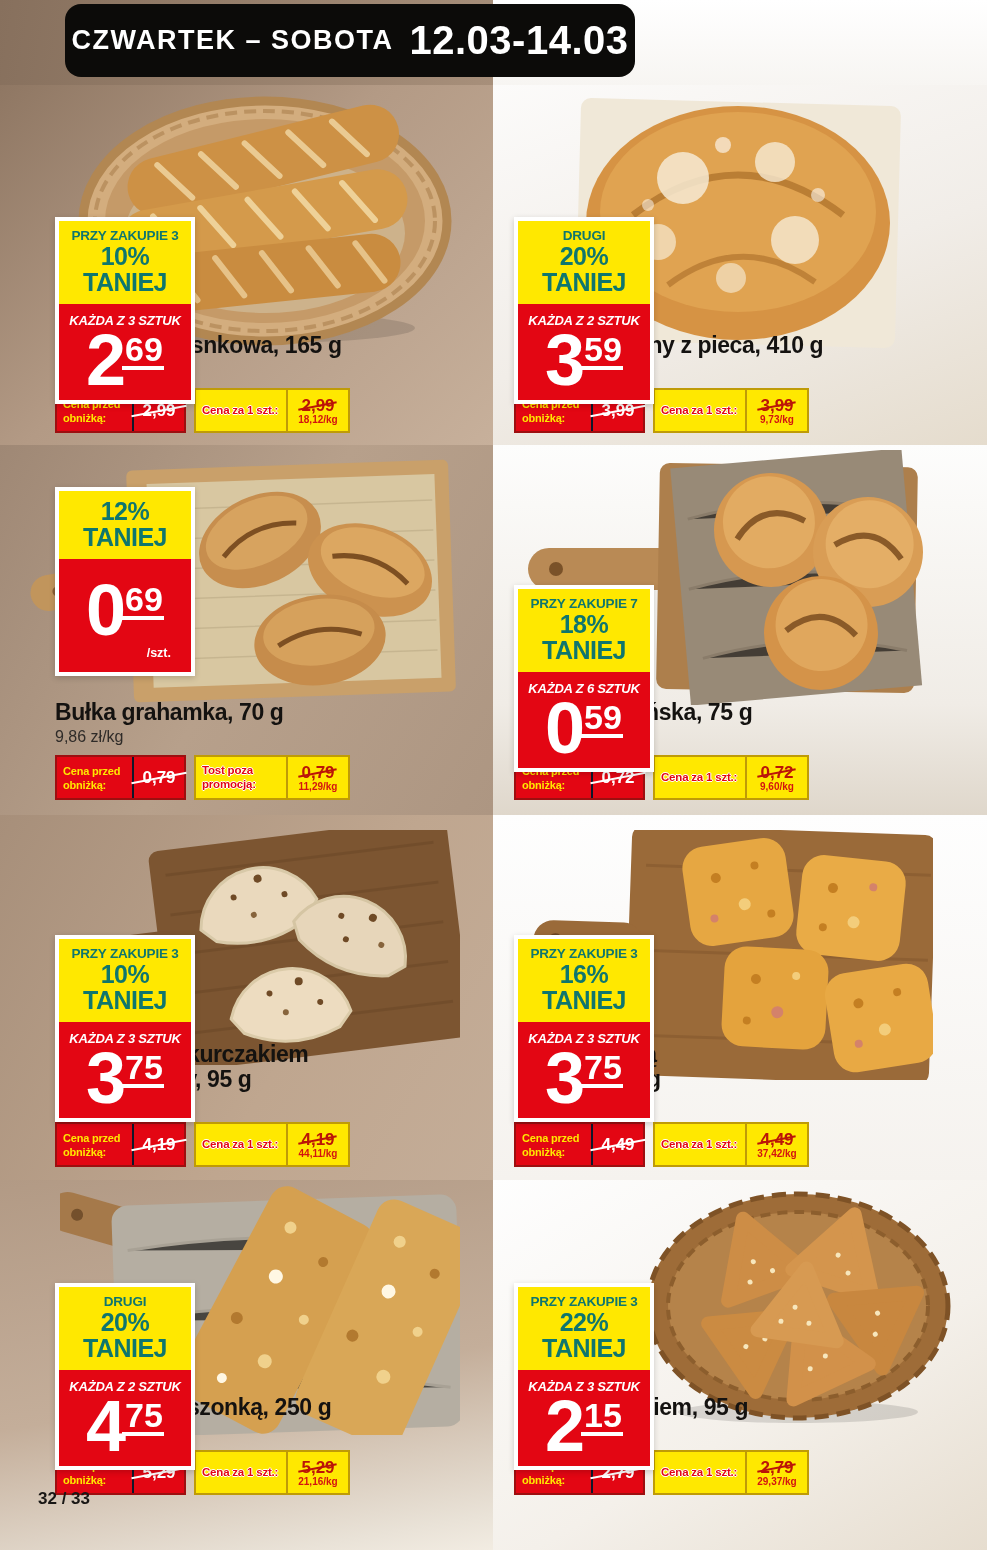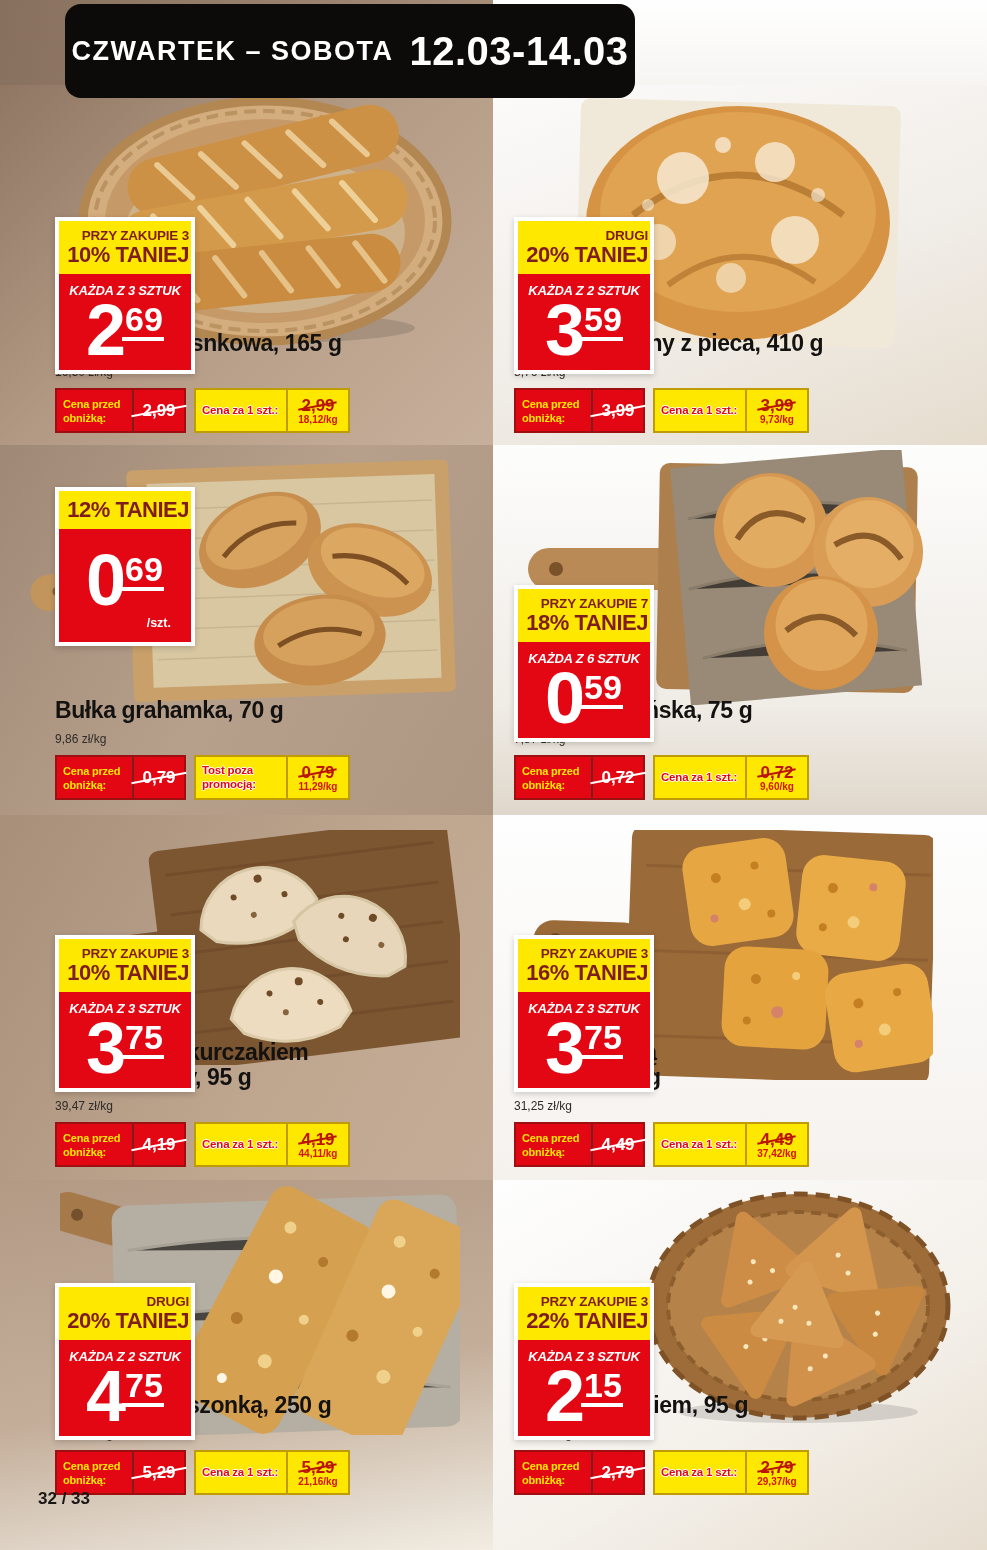--- a/index.html
+++ b/index.html
@@ -14,45 +14,45 @@
   .bg-l2{background:linear-gradient(120deg,#9f8875 0%,#b7a08b 50%,#ad9682 100%);}
   .bg-r2{background:linear-gradient(180deg,#fdfdfc 0%,#f0ece6 70%,#dfd7cb 100%);}
   .bg-l3{background:linear-gradient(120deg,#a78f7a 0%,#bfa68f 60%,#c4ad98 100%);}
   .bg-r3{background:linear-gradient(180deg,#fefefe 0%,#f5f2ee 100%);}
   .bg-l4{background:linear-gradient(170deg,#b29a85 0%,#c4ae9a 55%,#e9e2d7 92%,#f2ece2 100%);}
   .bg-r4{background:linear-gradient(150deg,#fefefe 0%,#f4f0ea 60%,#e6ddcf 100%);}
   .top-strip{position:absolute;left:0;top:0;width:987px;height:85px;display:flex;}
   .top-strip .l{width:493px;background:linear-gradient(100deg,#87705d,#a78f7a);}
   .top-strip .r{width:494px;background:linear-gradient(180deg,#ffffff,#f7f5f2);}
   
-  .hdr{position:absolute;left:65px;top:4px;width:570px;height:94px;background:#0c0b09;
+  .hdr{position:absolute;left:65px;top:4px;width:570px;height:73px;background:#0c0b09;
        border-radius:16px;display:flex;align-items:center;justify-content:center;gap:16px;color:#fff;z-index:5;}
   .hdr-days{font-size:27px;font-weight:bold;letter-spacing:1.5px;}
   .hdr-dates{font-size:40px;font-weight:800;letter-spacing:.5px;}
   
   .badge{position:absolute;width:132px;border:4px solid #fff;background:#e30613;z-index:4;
          box-shadow:0 2px 6px rgba(0,0,0,.18);}
-  .badge-yellow{background:#ffe800;color:#7f1d1d;text-align:right;padding:7px 2px 8px;}
+  .badge-yellow{background:#ffe800;color:#0f766e;text-align:center;padding:7px 2px 8px;}
   .b1{font-size:13.5px;font-weight:bold;letter-spacing:-.2px;}
-  .b2{font-size:22px;font-weight:800;letter-spacing:-.5px;line-height:1.05;}
+  .b2{font-size:25px;font-weight:800;letter-spacing:-.5px;line-height:1.05;}
   .badge-red{background:#e30613;color:#fff;text-align:center;padding:9px 4px 12px;}
   .qual{font-size:13px;font-weight:bold;letter-spacing:-.2px;margin-bottom:4px;font-style:italic;}
   .bprice{display:flex;justify-content:center;align-items:flex-start;line-height:.78;}
   .bint{font-size:72px;font-weight:800;letter-spacing:-4px;}
   .bdec{font-size:34px;font-weight:800;border-bottom:4px solid #fff;padding:2px 1px 4px 3px;margin-top:2px;}
   .bsuffix{font-size:12.5px;font-weight:bold;text-align:right;padding-right:16px;margin-top:8px;}
   .b1:empty,.qual:empty,.bsuffix:empty,.pname2:empty{display:none;}
   
   .info{position:absolute;z-index:3;width:430px;}
   .pname,.pname2{font-size:23px;font-weight:800;color:#141210;letter-spacing:-.4px;line-height:1.08;}
-  .punit{font-size:12px;color:#2f2b28;margin-top:9px;}
+  .punit{font-size:16px;color:#2f2b28;margin-top:3px;}
   .price-row{display:flex;gap:8px;margin-top:9px;align-items:flex-start;}
   .box-red{display:flex;background:#e30613;border:2px solid #9d0f10;width:131px;height:45px;box-sizing:border-box;}
   .br-label{flex:1;color:#ffe800;font-size:11px;font-weight:bold;padding:7px 2px 0 6px;line-height:1.3;
-            border-right:2px solid #7f1d1d;letter-spacing:-.2px;}
+            border-right:2px solid #0f172a;letter-spacing:-.2px;}
   .br-price{width:50px;color:#fff;font-weight:800;font-size:17px;display:flex;align-items:center;justify-content:center;position:relative;}
   .box-yellow{display:flex;background:#ffe800;border:2px solid #bf9b07;width:156px;height:45px;box-sizing:border-box;}
   .by-label{flex:1;color:#e30613;font-weight:800;font-size:11.5px;display:flex;align-items:center;padding:0 2px 0 6px;
             line-height:1.15;border-right:2px solid #bf9b07;letter-spacing:-.2px;
             text-shadow:1px 0 #fff,-1px 0 #fff,0 1px #fff,0 -1px #fff;}
   .by-price{width:60px;display:flex;flex-direction:column;align-items:center;justify-content:center;gap:1px;}
   .alt-price{font-size:17px;font-weight:800;color:#bb1408;position:relative;line-height:1;}
   .alt-unit{font-size:10px;font-weight:bold;color:#d31410;line-height:1;}
   .strike::after{content:"";position:absolute;left:-3px;right:-3px;top:48%;border-top:2px solid currentColor;transform:rotate(-11deg);}
   .alt-price.strike{color:#bb1408;}

